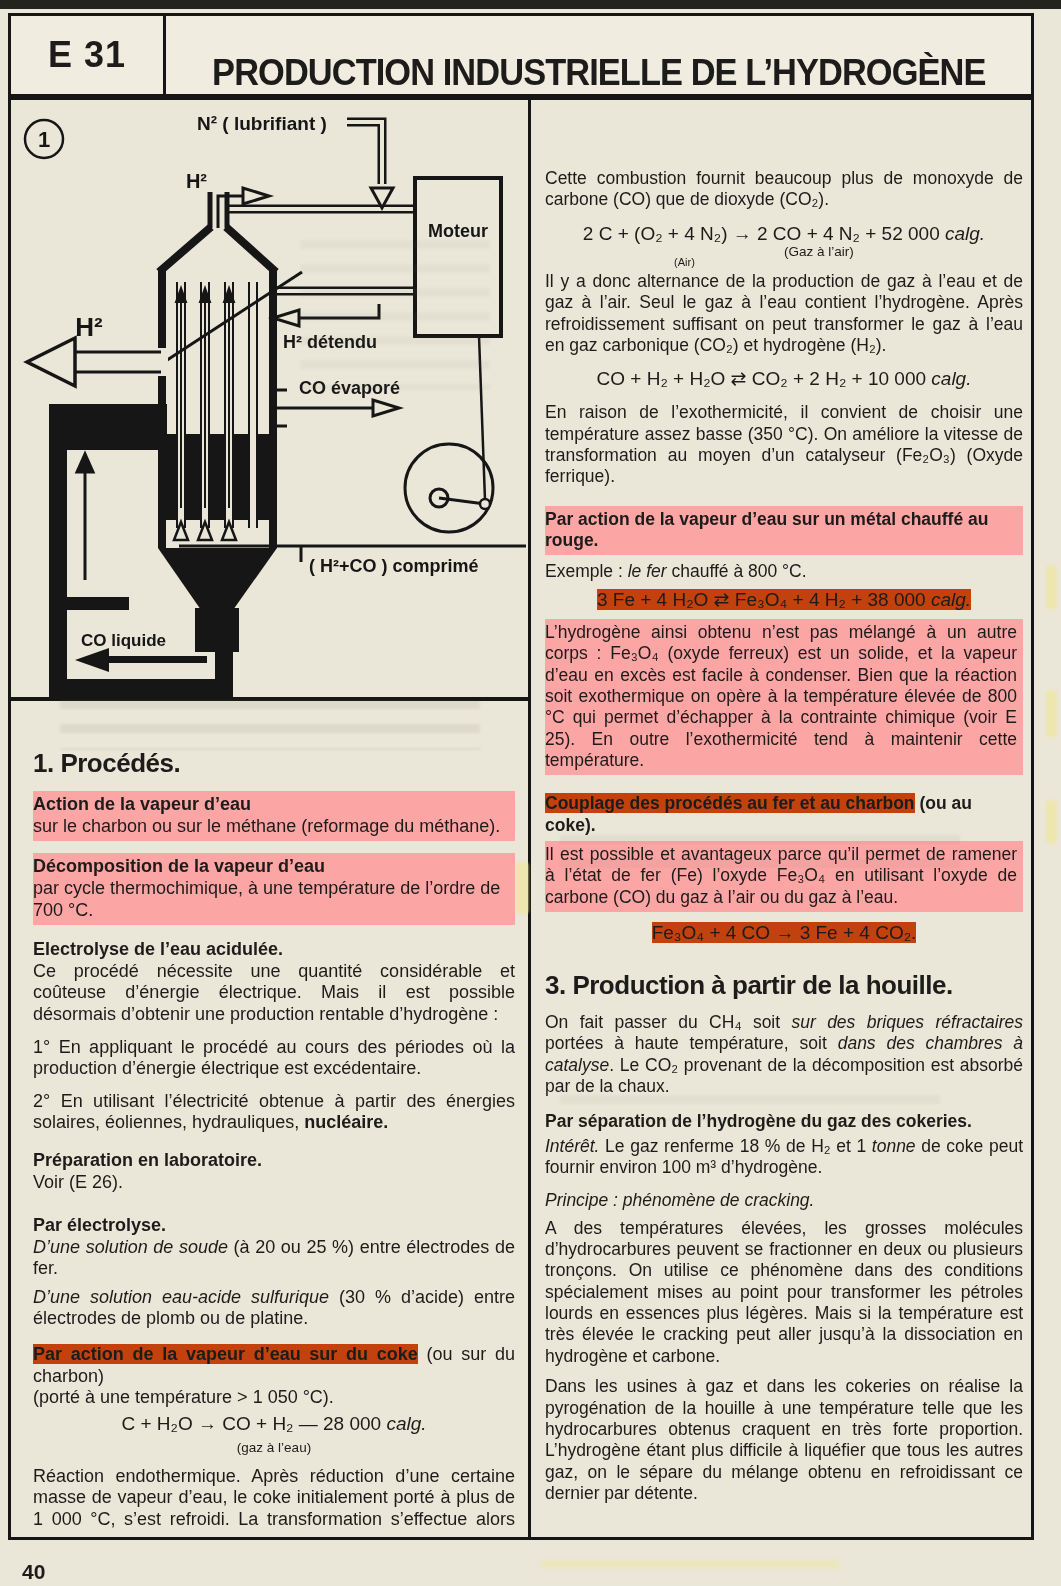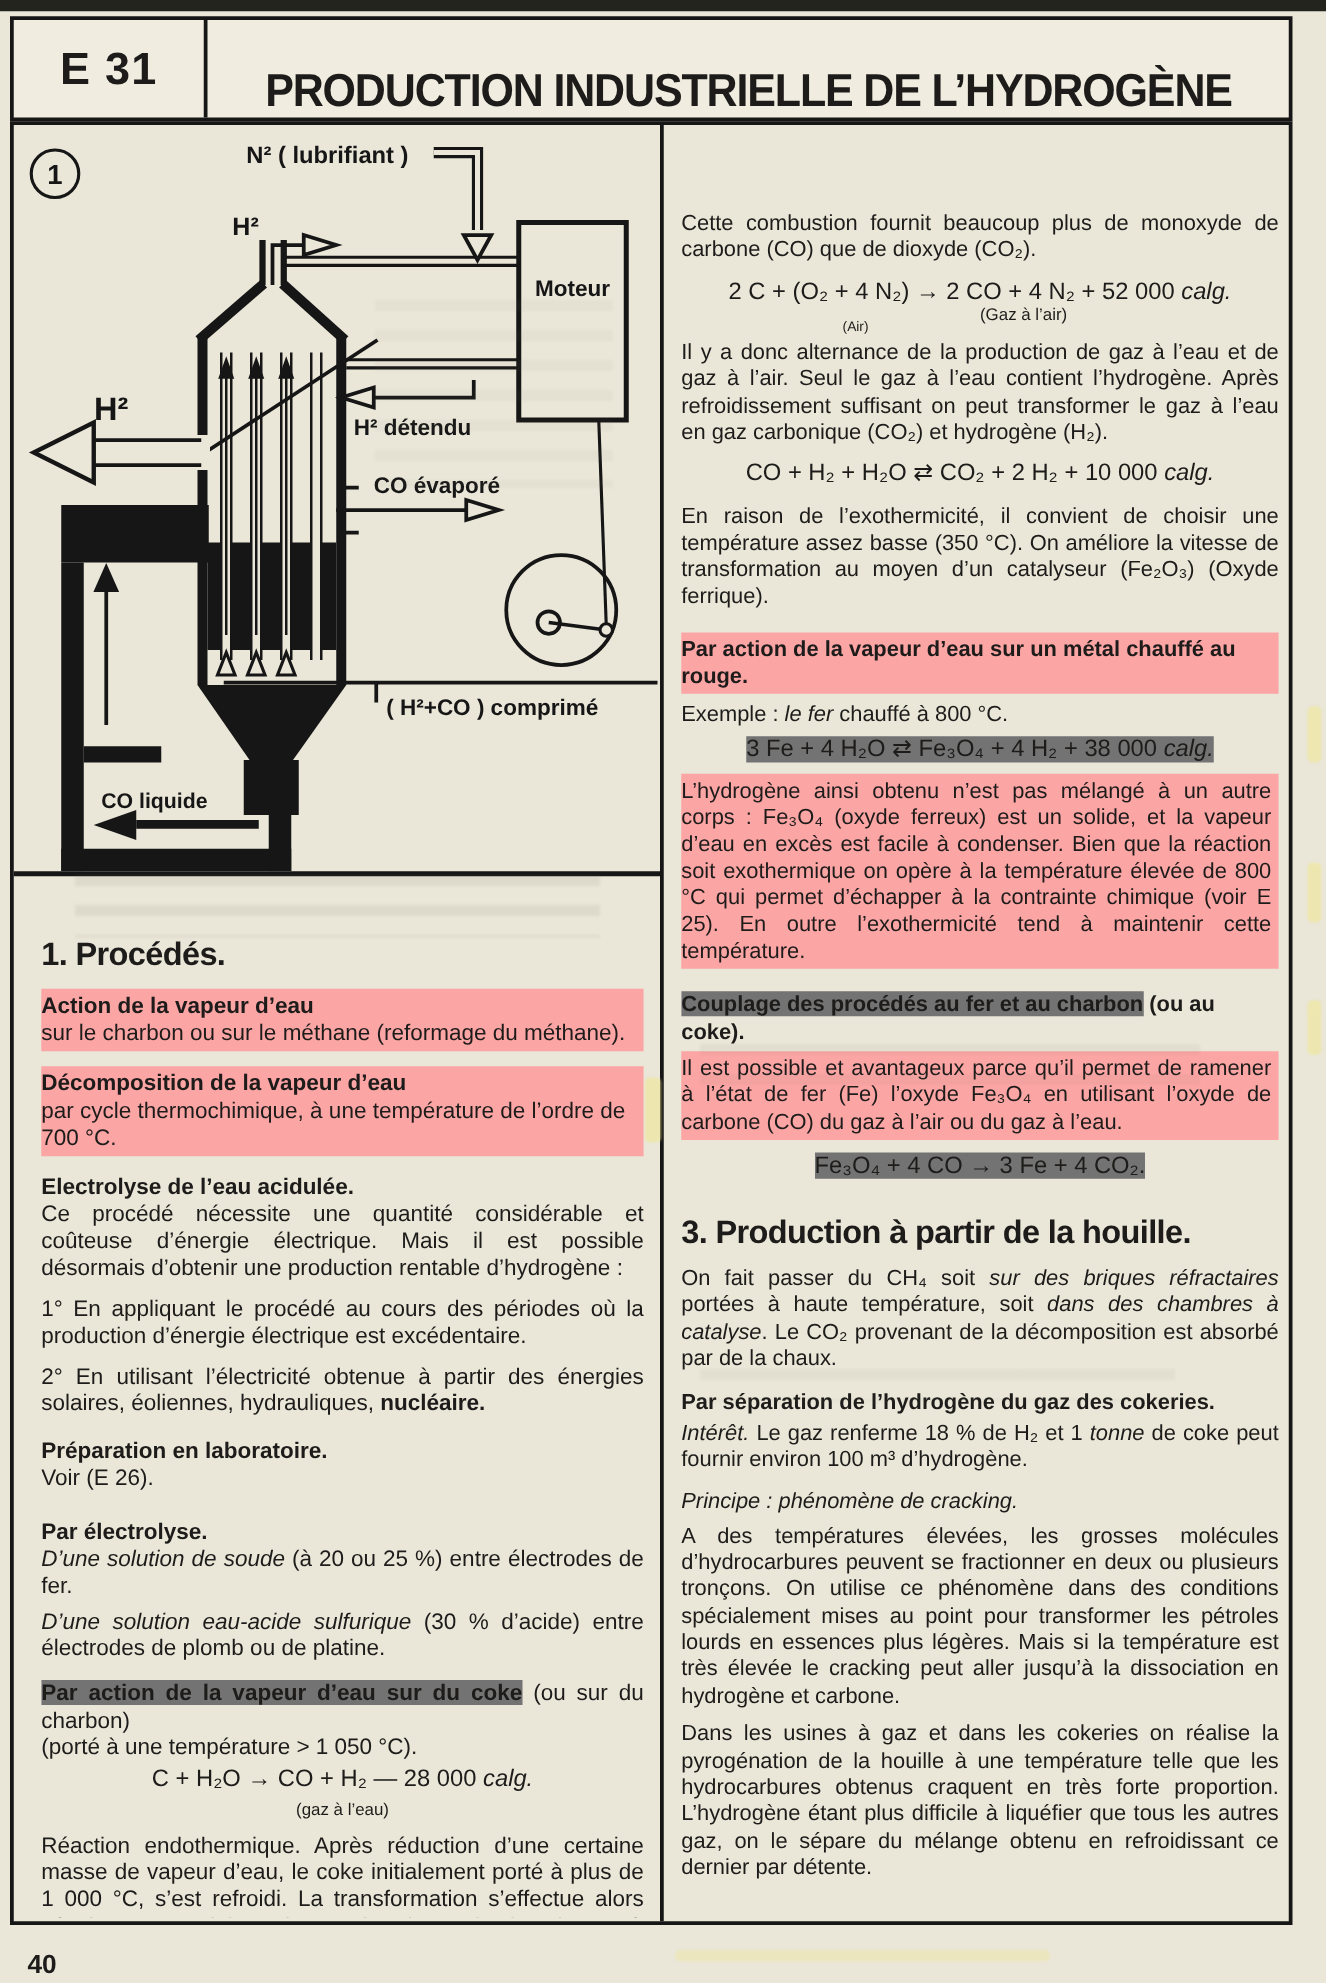--- a/index.html
+++ b/index.html
@@ -38,21 +38,21 @@
   svg text{font-family:"Liberation Sans","DejaVu Sans",sans-serif;fill:#161616;stroke:none;}
   
   .col{position:absolute;box-sizing:border-box;overflow:hidden;}
   .left-col{left:22px;top:648px;width:482px;height:786px;font-size:18px;line-height:1.2;}
   .right-col{left:534px;top:0;width:478px;height:1437px;padding-top:68px;font-size:17.5px;line-height:1.22;}
   .para{text-align:justify;margin:0 0 11px 0;}
   .b{font-weight:700;}
   .i{font-style:italic;}
   .sec{font-size:26px;font-weight:700;letter-spacing:-0.5px;margin:0 0 12px 0;}
   .h{font-weight:700;margin:0;}
-  .hl{background:#737373;margin-top:20px;}
+  .hl{background:#c2410c;margin-top:20px;}
   .hl-block{background:#fca5a5;margin-left:-10px;padding:3px 6px 4px 10px;}
   .eq{text-align:center;margin:4px 0 4px 0;font-size:19px;white-space:nowrap;}
   .eq-note{text-align:center;font-size:13.5px;margin:0 0 10px 0;}
   .eq2-wrap{position:relative;margin:4px 0 26px 0;}
   .eq2-note1{position:absolute;left:27%;top:22px;font-size:11px;margin-top:12px;}
   .eq2-note2{position:absolute;left:50%;top:22px;font-size:13.5px;}
   
   .page-num{position:absolute;left:22px;top:1560px;font-size:21px;font-weight:600;}
   
   .bleed{position:absolute;opacity:.5;filter:blur(1.2px);

